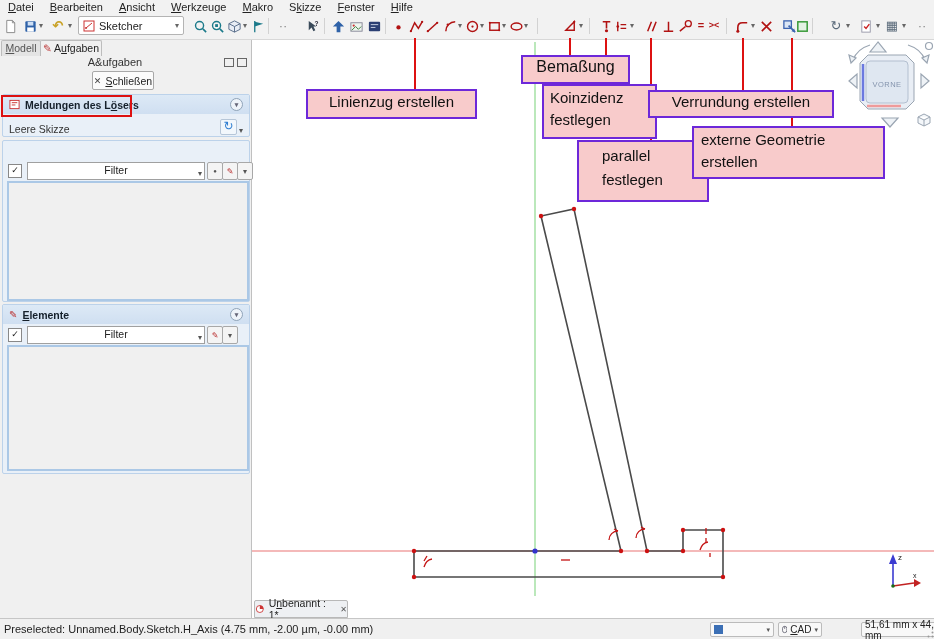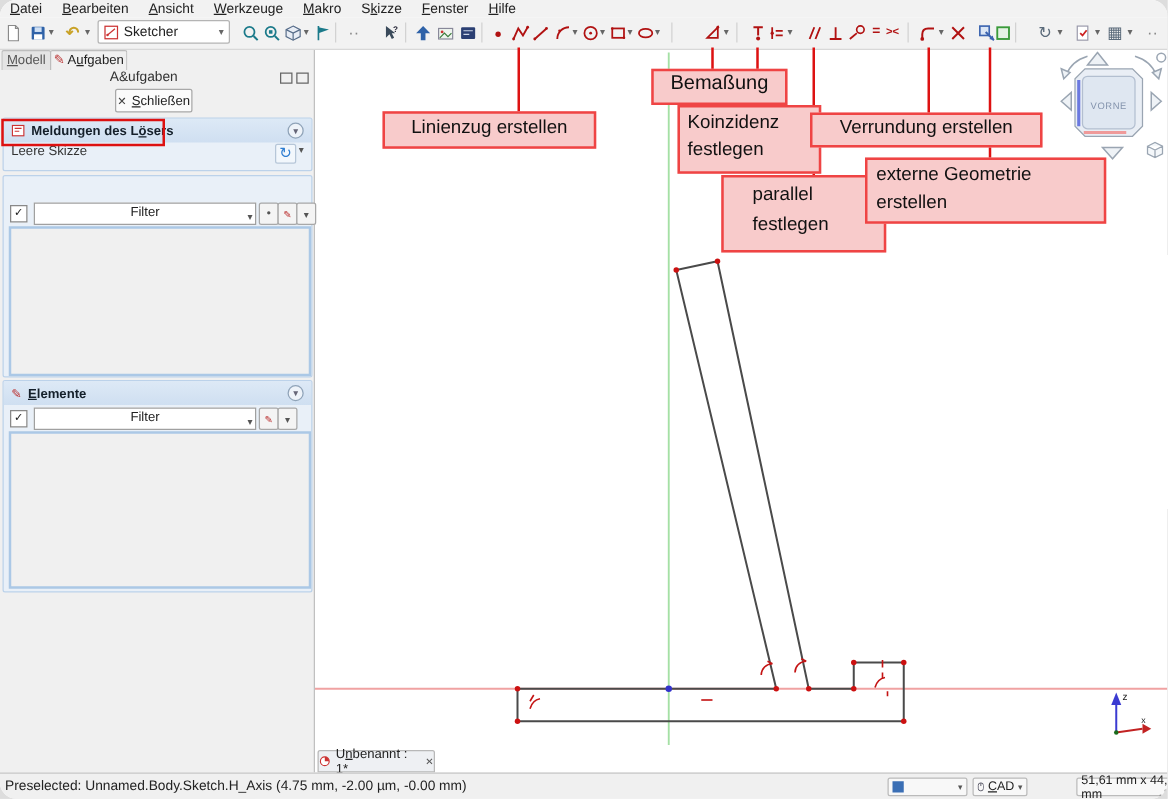--- a/index.html
+++ b/index.html
@@ -1,17 +1,17 @@
 <!DOCTYPE html>
 <html><head>
 <meta charset="utf-8">
 <style>
   html,body{margin:0;padding:0;background:#ddd;}
   #app{position:relative;width:934px;height:639px;background:#fff;overflow:hidden;
-       font-family:"Liberation Sans",sans-serif;color:#222;border-radius:13px;}
+       font-family:"Liberation Sans",sans-serif;color:#222;}
   .abs{position:absolute;box-sizing:border-box;}
   .mn{text-decoration:underline;}
   
   .menubar{position:absolute;left:0;top:0;width:934px;height:14px;background:#f2f2f2;
            display:flex;align-items:center;font-size:11px;color:#222;}
   .mi{padding:0 8px;line-height:14px;white-space:nowrap;}
   
   .toolbar{position:absolute;left:0;top:14px;width:934px;height:25px;background:#f2f2f2;
            border-bottom:1px solid #d8d8d8;}
   .ti{position:absolute;top:3px;width:18px;height:18px;display:flex;align-items:center;justify-content:center;}
@@ -37,33 +37,33 @@
             border:1px solid #a8a8a8;border-radius:2px;display:flex;align-items:center;
             justify-content:center;gap:4px;font-size:10.5px;}
   .xsm{font-size:9px;color:#444;}
   .sect{position:absolute;left:2px;width:246px;background:#e9f0f8;border:1px solid #bcd2ea;border-radius:2px;}
   .shead{position:absolute;left:0;top:0;width:100%;height:19px;display:flex;align-items:center;
          gap:5px;padding:0 6px;box-sizing:border-box;background:linear-gradient(#dde9f6,#cfdff1);
          font-size:10.5px;font-weight:bold;color:#15202b;}
   .shead .sp{flex:1;}
   .circbtn{width:11px;height:11px;border:1px solid #8fa3b8;border-radius:50%;font-size:7px;
            color:#667;display:flex;align-items:center;justify-content:center;background:#eef3f9;}
-  .srow{position:absolute;left:0;top:20px;width:100%;height:20px;display:flex;align-items:flex-start;
+  .srow{position:absolute;left:0;top:20px;width:100%;height:20px;display:flex;align-items:flex-end;
         padding:0 6px;box-sizing:border-box;font-size:10.5px;color:#333;}
   .cb{position:absolute;left:5px;top:2px;width:12px;height:12px;background:#fff;border:1px solid #888;
       font-size:9px;line-height:11px;text-align:center;color:#222;}
   .combo{position:absolute;left:24px;top:0;width:176px;height:16px;background:#fff;border:1px solid #a0a0a0;
          font-size:10.5px;color:#222;text-align:center;line-height:15px;}
   .combo .cd{position:absolute;right:2px;top:3px;font-size:8px;color:#555;}
   .sbtn{position:absolute;top:0;width:14px;height:16px;border:1px solid #a8a8a8;background:#f4f4f4;
         border-radius:2px;font-size:8px;color:#555;display:flex;align-items:center;justify-content:center;}
   .listarea{position:absolute;left:4px;width:238px;background:#f0f0f0;border:2px solid #abc8e6;}
   
   .cline{position:absolute;width:2px;background:#dd1111;z-index:5;}
-  .cbox{position:absolute;background:#f8cbcb;border:2px solid #ef4444;color:#111;z-index:6;}
+  .cbox{position:absolute;background:#f8cbcb;border:2px solid #6d28d9;color:#111;z-index:6;}
   .ctr{text-align:center;}
   .ann{position:absolute;border:2px solid #dd1111;z-index:30;}
   
   .mditab{position:absolute;left:254px;top:600px;width:92px;height:16px;background:#eef0f3;
           border:1px solid #b8b8b8;border-radius:2px 2px 0 0;display:flex;align-items:center;
           justify-content:center;gap:4px;font-size:10.5px;color:#222;}
   
   .status{position:absolute;left:0;top:618px;width:934px;height:21px;background:#f0f0f0;
           border-top:1px solid #c6c6c6;font-size:11px;color:#222;}
   .scombo{position:absolute;top:3px;height:15px;border:1px solid #bbb;background:#f8f8f8;border-radius:2px;

